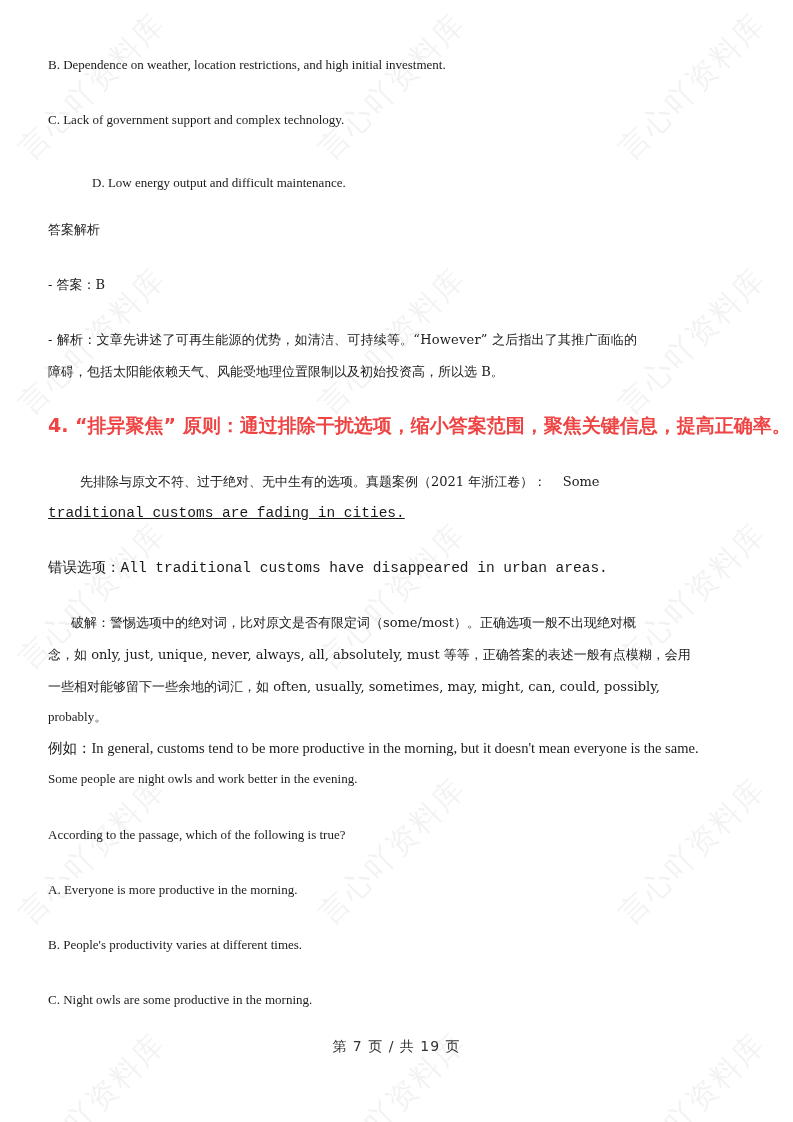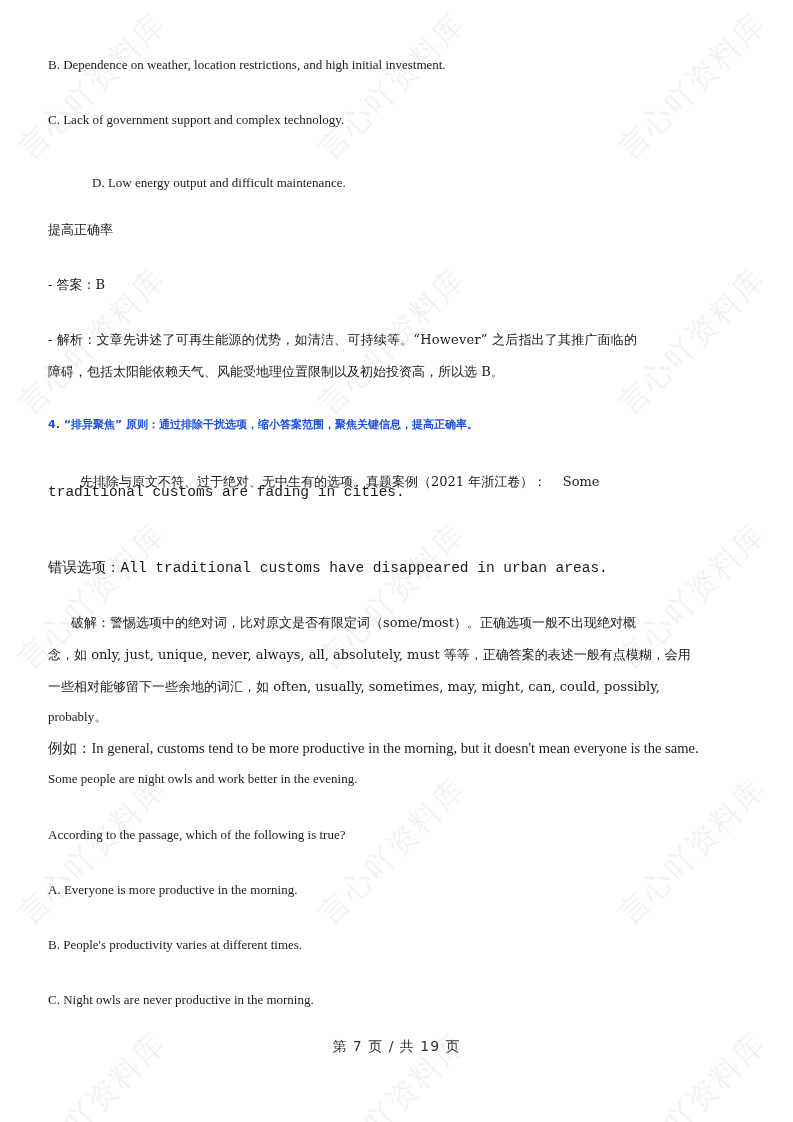--- a/index.html
+++ b/index.html
@@ -43,24 +43,24 @@
       white-space: nowrap;
     }
     .cjk {
       font-family: "DejaVu Serif", serif;
     }
     .mono {
       font-family: "Liberation Mono", "DejaVu Sans Mono", monospace;
       font-size: 14.5px;
     }
     .heading-red {
-      color: #1d4ed8;
+      color: #ef4444;
       font-family: "DejaVu Sans", sans-serif;
       font-weight: bold;
-      font-size: 11px;
+      font-size: 19px;
     }
     .footer {
       position: absolute;
       top: 1038px;
       left: 0;
       width: 793px;
       text-align: center;
       font-family: "DejaVu Sans", sans-serif;
       font-size: 14px;
       color: #333;
@@ -86,40 +86,40 @@
   <div class="watermark" style="left:10px; top:1160px;">言心吖资料库</div>
   <div class="watermark" style="left:310px; top:1160px;">言心吖资料库</div>
   <div class="watermark" style="left:610px; top:1160px;">言心吖资料库</div>
 </div>
 
 <div class="page">
   <div class="line" style="top:55px;">B. Dependence on weather, location restrictions, and high initial investment.</div>
   <div class="line" style="top:110px;">C. Lack of government support and complex technology.</div>
   <div class="line" style="top:173px;margin-left:44px;">D. Low energy output and difficult maintenance.</div>
 
-  <div class="line cjk" style="top:220px;">提高正确率</div>
+  <div class="line cjk" style="top:220px;">答案解析</div>
   <div class="line cjk" style="top:275px;">- 答案：B</div>
   <div class="line cjk" style="top:330px; letter-spacing:0.2px;">- 解析：文章先讲述了可再生能源的优势，如清洁、可持续等。“However” 之后指出了其推广面临的</div>
   <div class="line cjk" style="top:362px;">障碍，包括太阳能依赖天气、风能受地理位置限制以及初始投资高，所以选 B。</div>
 
   <div class="line heading-red" style="top:415px;">4. “排异聚焦” 原则：通过排除干扰选项，缩小答案范围，聚焦关键信息，提高正确率。</div>
 
   <div class="line cjk" style="top:472px; left:80px; white-space:pre;">先排除与原文不符、过于绝对、无中生有的选项。真题案例（2021 年浙江卷）：    Some</div>
-  <div class="line mono" style="top:482px;">traditional customs are fading in cities.</div>
+  <div class="line mono" style="top:503px;text-decoration:underline;">traditional customs are fading in cities.</div>
 
   <div class="line mono" style="top:558px;">错误选项：All traditional customs have disappeared in urban areas.</div>
 
   <div class="line cjk" style="top:613px; left:64px;margin-left:7px;">破解：警惕选项中的绝对词，比对原文是否有限定词（some/most）。正确选项一般不出现绝对概</div>
   <div class="line cjk" style="top:645px;">念，如 only, just, unique, never, always, all, absolutely, must 等等，正确答案的表述一般有点模糊，会用</div>
   <div class="line cjk" style="top:677px;">一些相对能够留下一些余地的词汇，如 often, usually, sometimes, may, might, can, could, possibly,</div>
   <div class="line" style="top:707px;">probably。</div>
 
   <div class="line" style="top:738px; font-size:14.5px;">例如：In general, customs tend to be more productive in the morning, but it doesn't mean everyone is the same.</div>
   <div class="line" style="top:769px;">Some people are night owls and work better in the evening.</div>
 
   <div class="line" style="top:825px;">According to the passage, which of the following is true?</div>
 
   <div class="line" style="top:880px;">A. Everyone is more productive in the morning.</div>
   <div class="line" style="top:935px;">B. People's productivity varies at different times.</div>
-  <div class="line" style="top:990px;">C. Night owls are never productive in the morning.</div>
+  <div class="line" style="top:990px;">C. Night owls are some productive in the morning.</div>
 
   <div class="footer">第 7 页 / 共 19 页</div>
 </div>
 
 </body></html>

